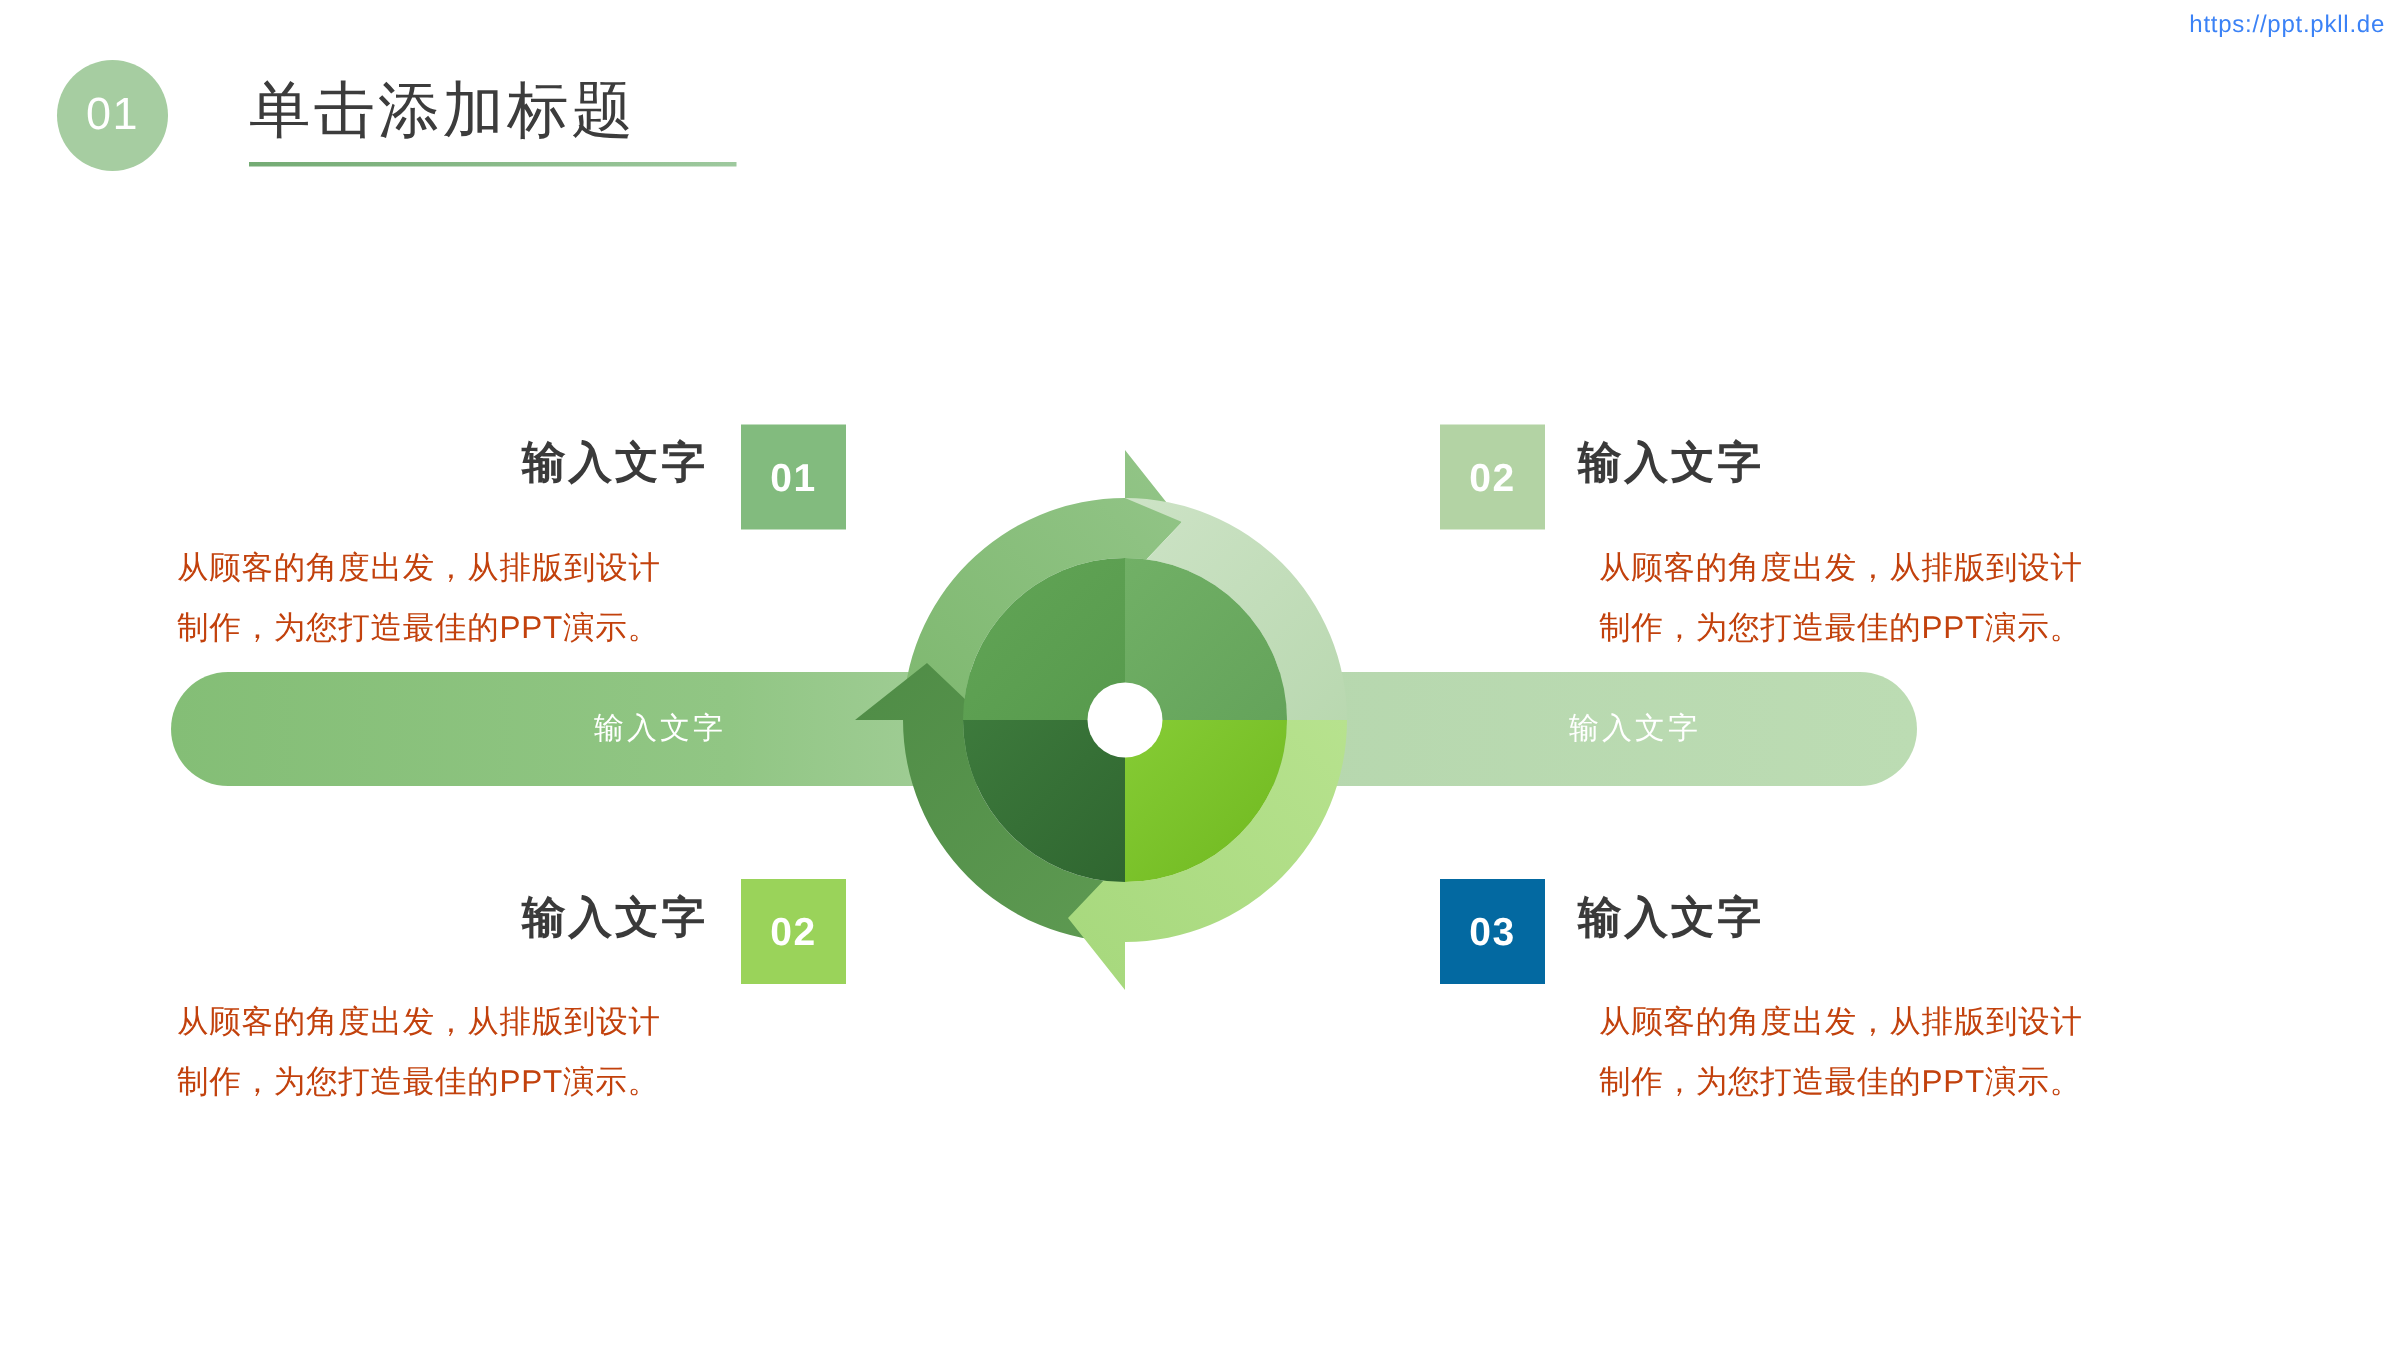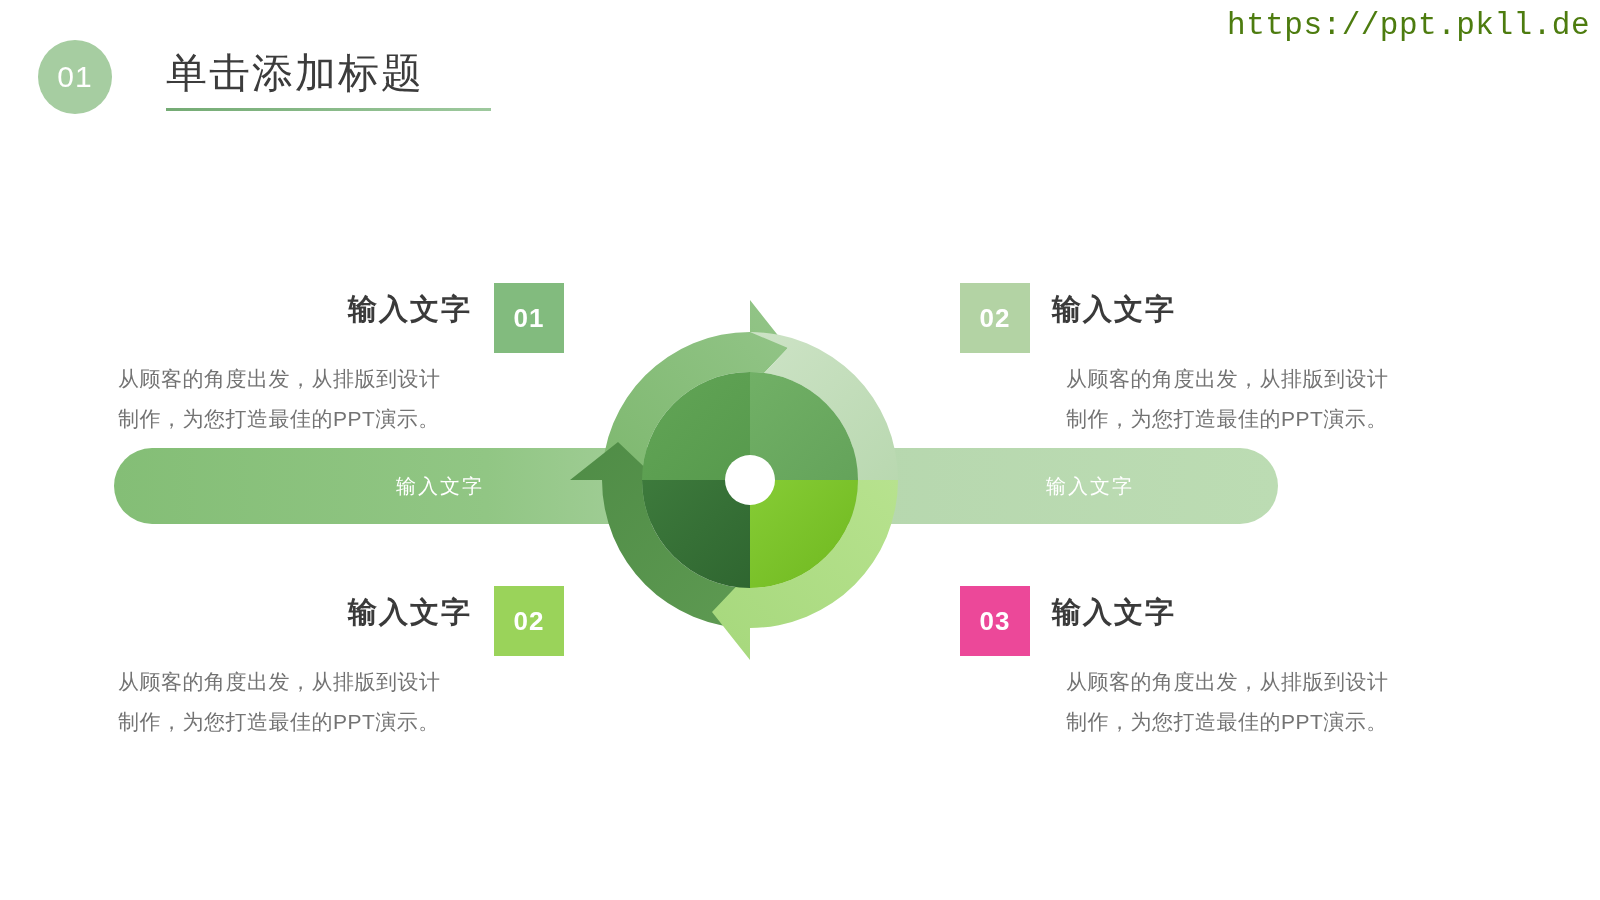--- a/index.html
+++ b/index.html
@@ -17,24 +17,24 @@
     height: 900px;
     background: #ffffff;
     overflow: hidden;
   }
 
   
   .watermark {
     position: absolute;
     top: 8px;
     right: 10px;
-    font-size: 31px;
+    font-size: 16px;
     letter-spacing: 0.5px;
-    color: #4d7c0f;
-    font-family: Liberation Mono, monospace;
+    color: #3b82f6;
+    font-family: Liberation Sans, sans-serif;
     white-space: nowrap;
     user-select: none;
   }
 
   
   .header {
     position: absolute;
     left: 38px;
     top: 40px;
     width: 440px;
@@ -139,21 +139,21 @@
     letter-spacing: 2px;
     line-height: 52px;
     white-space: nowrap;
   }
   .block.left  .chip-title { margin-right: 22px; }
   .block.right .chip-title { margin-left: 22px; }
 
   .block-body {
     font-size: 21px;
     line-height: 40px;
-    color: #737373;
+    color: #c2410c;
     letter-spacing: 0.5px;
     margin-top: 6px;
   }
   .block.left  .block-body { text-align: left; }
   .block.right .block-body { text-align: left; }
 
   
   #block-tl { left: 114px; top: 283px; }
   #block-tr { left: 960px; top: 283px; }
   #block-bl { left: 114px; top: 586px; }
@@ -279,21 +279,21 @@
       <div class="num-chip" style="background: rgb(154, 211, 90);">02</div>
     </div>
     <div class="block-body">
       <div>从顾客的角度出发，从排版到设计</div>
       <div>制作，为您打造最佳的PPT演示。</div>
     </div>
   </div>
 
   <div class="block right" id="block-br">
     <div class="block-head">
-      <div class="num-chip" style="background: #ec4899;">03</div>
+      <div class="num-chip" style="background: #0369a1;">03</div>
       <div class="chip-title">输入文字</div>
     </div>
     <div class="block-body">
       <div>从顾客的角度出发，从排版到设计</div>
       <div>制作，为您打造最佳的PPT演示。</div>
     </div>
   </div>
 
 </div>
 

